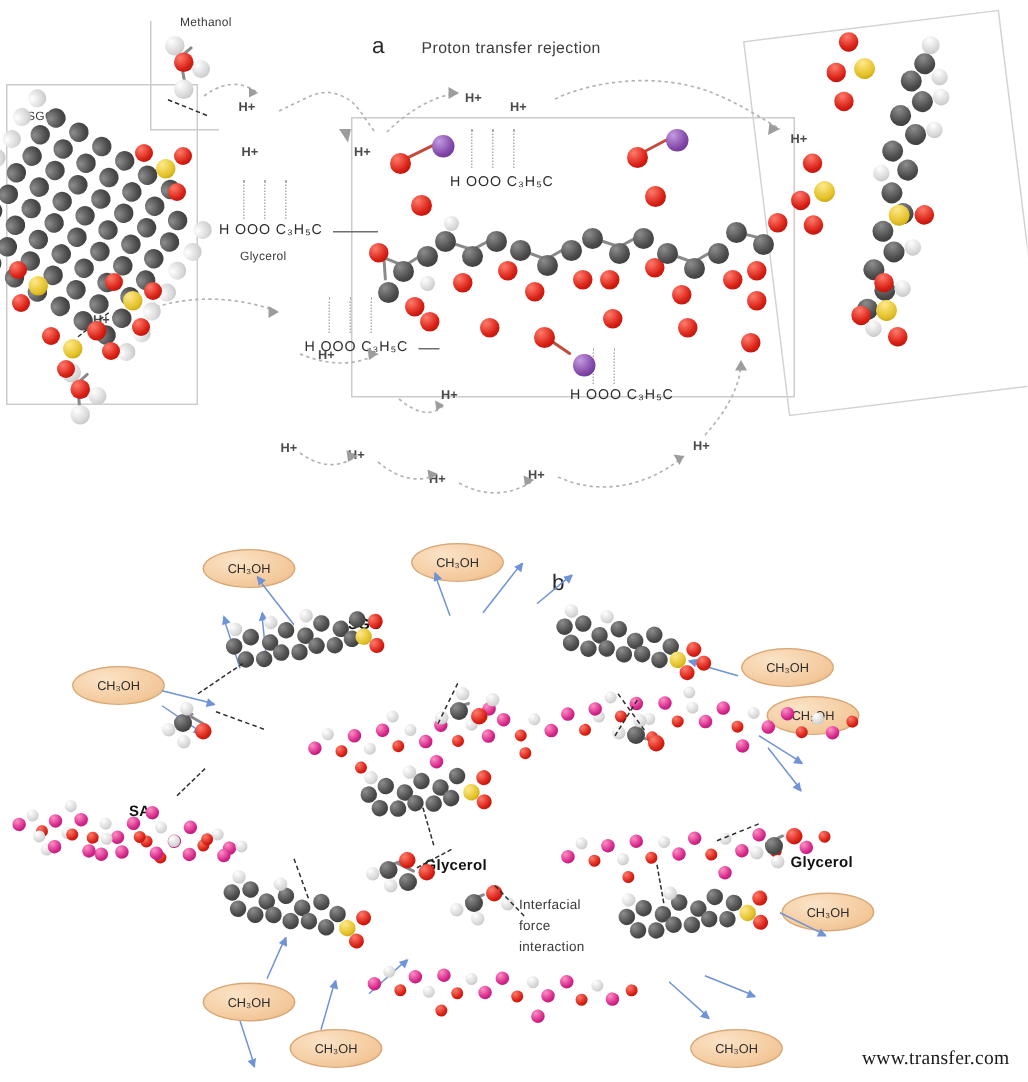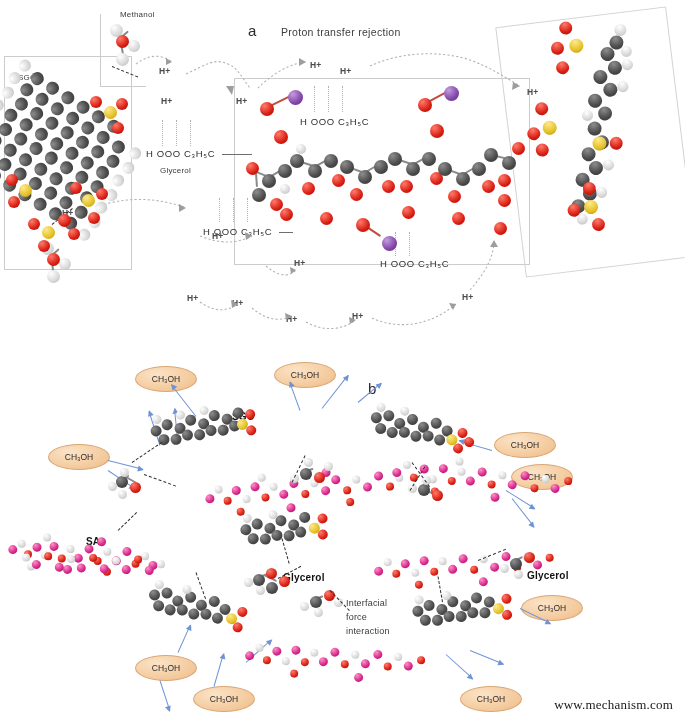--- a/index.html
+++ b/index.html
@@ -803,15 +803,15 @@
     <div class="abs hbond" style="left:412px;top:112px;width:30px;transform:rotate(54deg);"></div>
     <div class="abs hbond" style="left:410px;top:140px;width:28px;transform:rotate(-58deg);"></div>
     <div class="abs hbond" style="left:282px;top:188px;width:26px;transform:rotate(74deg);"></div>
     <div class="abs hbond" style="left:278px;top:228px;width:26px;transform:rotate(-28deg);"></div>
     <div class="abs hbond" style="left:330px;top:240px;width:28px;transform:rotate(46deg);"></div>
     <div class="abs hbond" style="left:478px;top:210px;width:30px;transform:rotate(-22deg);"></div>
     <div class="abs hbond" style="left:196px;top:222px;width:28px;transform:rotate(70deg);"></div>
     <div class="abs hbond" style="left:438px;top:226px;width:26px;transform:rotate(80deg);"></div>
     <div class="abs hbond" style="left:118px;top:180px;width:26px;transform:rotate(-44deg);"></div>
 
-    <div class="watermark">www.mechanism.com</div>
+    <div class="watermark">www.transfer.com</div>
   </div>
 </div>
 
 </body></html>

